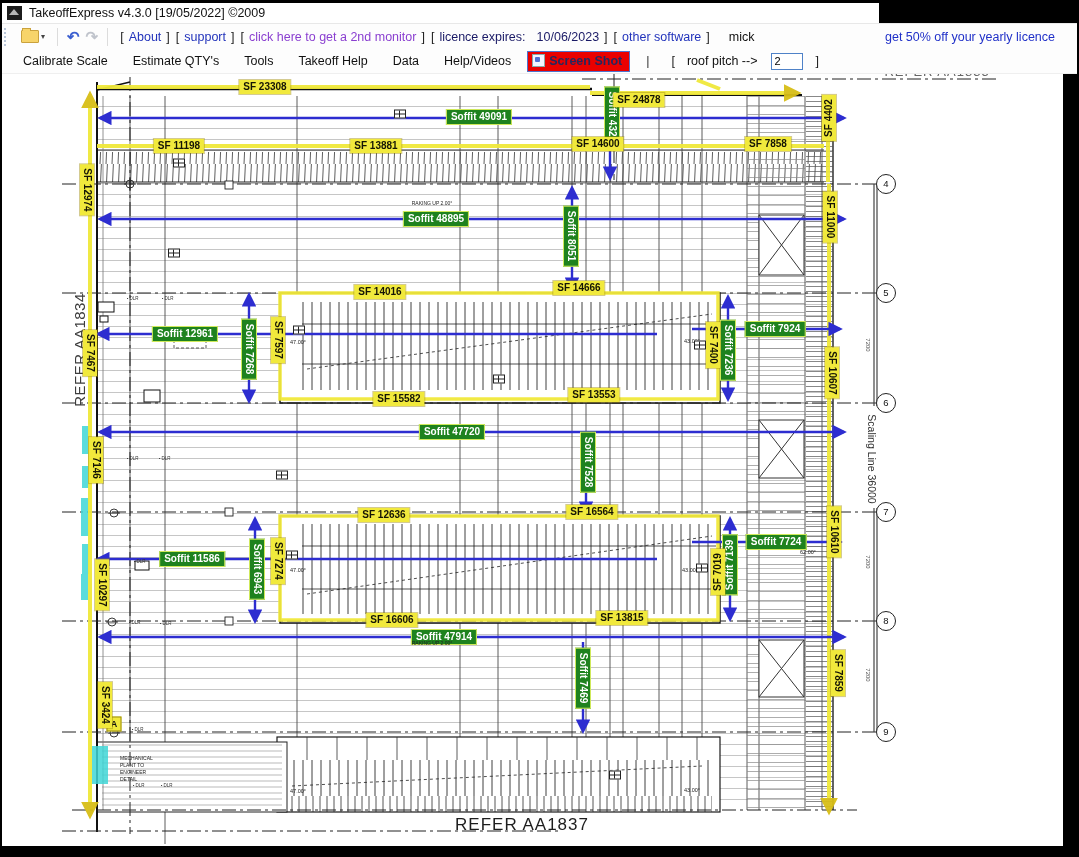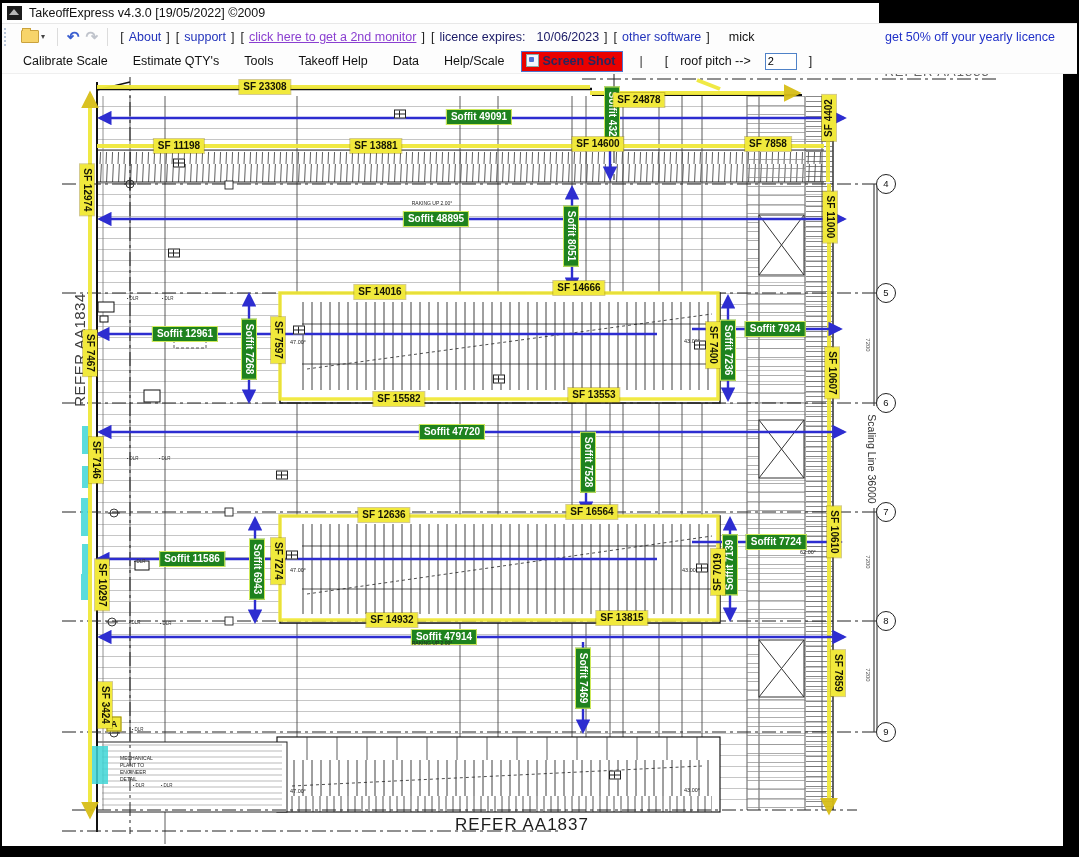--- a/index.html
+++ b/index.html
@@ -101,38 +101,38 @@
     <span id="links"><span class="bitem">
           <span class="bk">[</span>
           <span class="tlink" style="color: rgb(34, 51, 187);">About</span>
           <span class="bk">]</span>
         </span><span class="bitem">
           <span class="bk">[</span>
           <span class="tlink" style="color: rgb(34, 51, 187);">support</span>
           <span class="bk">]</span>
         </span><span class="bitem">
           <span class="bk">[</span>
-          <span class="tlink" style="color: rgb(138, 63, 208); text-decoration: underline;">click here to get a 2nd monitor</span>
+          <span class="tlink" style="color: rgb(138, 63, 208);">click here to get a 2nd monitor</span>
           <span class="bk">]</span>
         </span><span class="bitem">
           <span class="bk">[</span>
           <span class="tlink" style="color: rgb(26, 26, 102);">licence expires:</span>
           <span class="tval" style="color: rgb(26, 26, 102); margin-left: 6px;">10/06/2023</span>
           <span class="bk">]</span>
         </span><span class="bitem">
           <span class="bk">[</span>
           <span class="tlink" style="color: rgb(34, 51, 187);">other software</span>
           <span class="bk">]</span>
         </span></span>
     <span class="mick">mick</span>
     <span class="promo">get 50% off your yearly licence</span>
   </div>
 
   <div class="tb2">
-    <span id="menu"><span class="mitem">Calibrate Scale</span><span class="mitem">Estimate QTY's</span><span class="mitem">Tools</span><span class="mitem">Takeoff Help</span><span class="mitem">Data</span><span class="mitem">Help/Scale</span></span>
+    <span id="menu"><span class="mitem">Calibrate Scale</span><span class="mitem">Estimate QTY's</span><span class="mitem">Tools</span><span class="mitem">Takeoff Help</span><span class="mitem">Data</span><span class="mitem">Help/Videos</span></span>
     <span class="shot">
       <span class="shoticon"></span>
       <span>Screen Shot</span>
     </span>
     <span class="pipe">|</span>
     <span class="rp-bk">[</span>
     <span class="rp-label">roof pitch --&gt;</span>
     <input class="rp-input" value="2" style="">
     <span class="rp-bk">]</span>
   </div>
@@ -378,21 +378,21 @@
         <div class="lbl sf" style="left: 382px; top: 441px;">SF 12636</div>
         <div class="lbl sf" style="left: 590px; top: 438px; text-align: right;">SF 16564</div>
         <div class="lbl soffit" style="left: 190px; top: 485px;">Soffit 11586</div>
         <div class="lbl soffit v90" style="left: 255px; top: 495px;">Soffit 6943</div>
         <div class="lbl sf v90" style="left: 276px; top: 487px;">SF 7274</div>
         <div class="lbl sf v90" style="left: 100px; top: 511px;">SF 10297</div>
         <div class="lbl soffit" style="left: 774px; top: 468px;">Soffit 7724</div>
         <div class="lbl soffit vm90" style="left: 728px; top: 491px;">Soffit 7139</div>
         <div class="lbl sf vm90" style="left: 716px; top: 498px;">SF 7019</div>
         <div class="lbl sf v90" style="left: 832px; top: 458px;">SF 10610</div>
-        <div class="lbl sf" style="left: 390px; top: 546px;">SF 14932</div>
+        <div class="lbl sf" style="left: 390px; top: 546px;">SF 16606</div>
         <div class="lbl sf" style="left: 620px; top: 544px;">SF 13815</div>
         <div class="lbl soffit" style="left: 442px; top: 563px;">Soffit 47914</div>
         <div class="lbl soffit v90" style="left: 581px; top: 604px;">Soffit 7469</div>
         <div class="lbl sf v90" style="left: 836px; top: 599px;">SF 7859</div>
         <div class="lbl sf v90" style="left: 103px; top: 631px;">SF 3424</div>
         <div class="bubble" style="left: 884px; top: 110px;">4</div>
         <div class="bubble" style="left: 884px; top: 219px;">5</div>
         <div class="bubble" style="left: 884px; top: 329px;">6</div>
         <div class="bubble" style="left: 884px; top: 438px;">7</div>
         <div class="bubble" style="left: 884px; top: 547px;">8</div>

